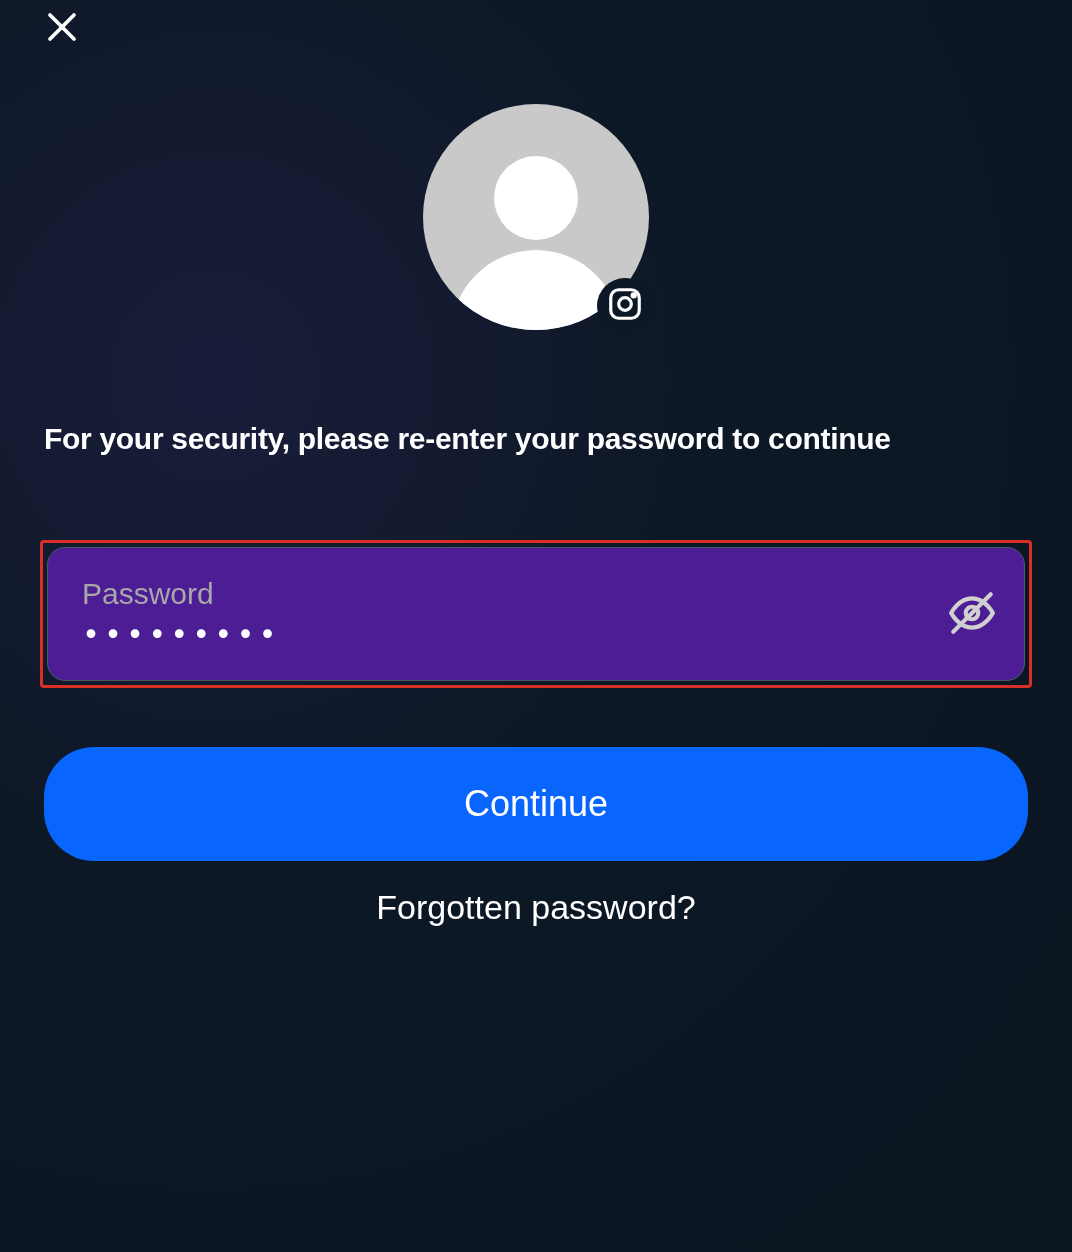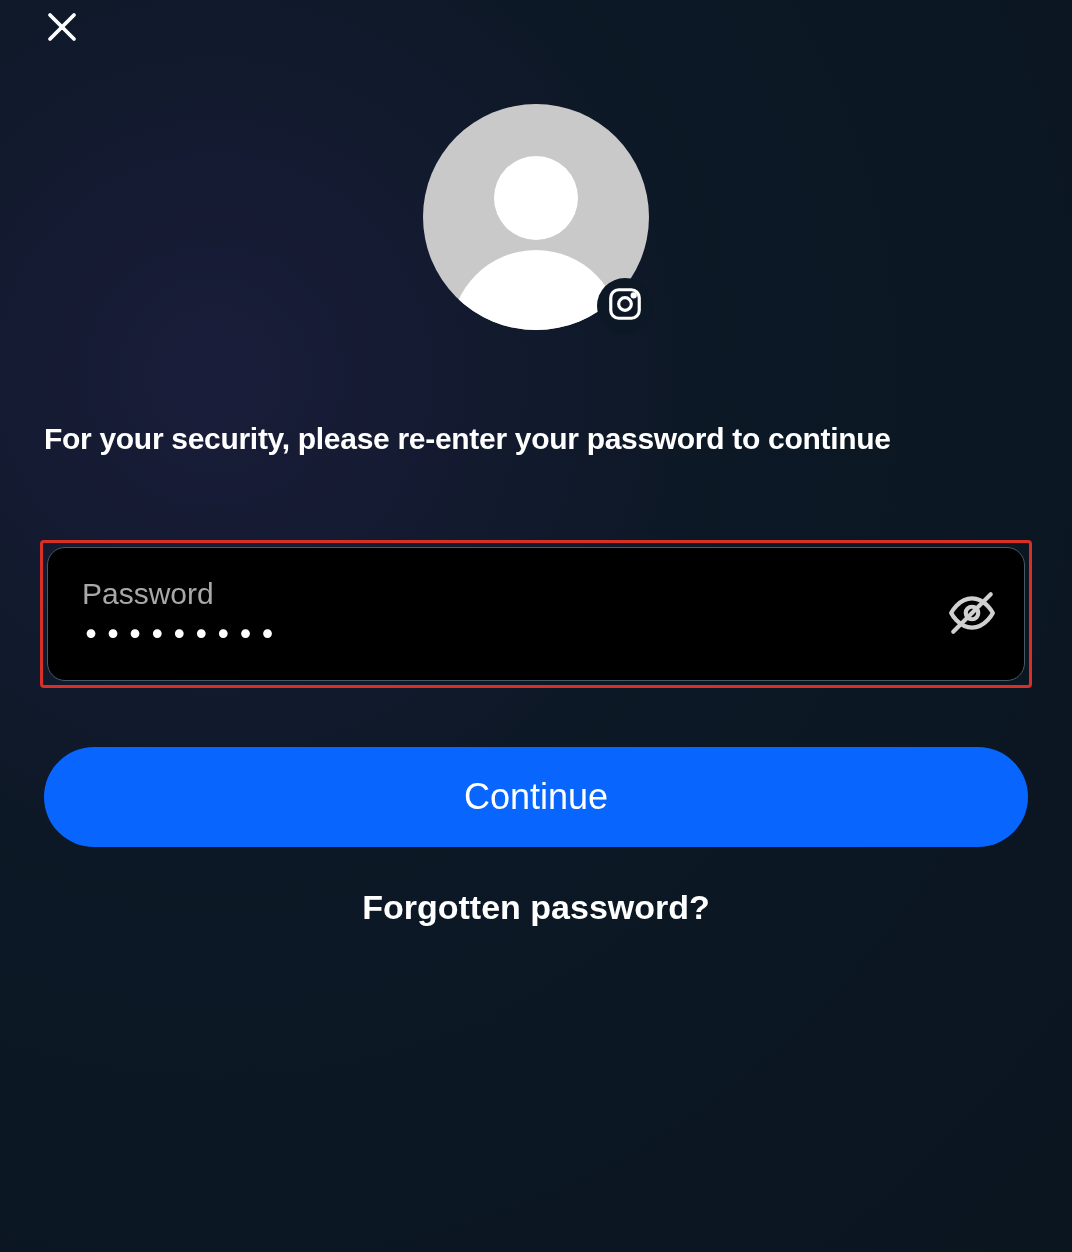--- a/index.html
+++ b/index.html
@@ -110,21 +110,21 @@
       position: absolute;
       top: 540px;
       left: 40px;
       right: 40px;
       border: 3px solid #d93025;
       border-radius: 4px;
       padding: 4px;
     }
 
     .password-field {
-      background: #000000;
+      background: #4c1d95;
       border: 1px solid #4a5a65;
       border-radius: 18px;
       padding: 18px 80px 18px 34px;
       height: 134px;
       display: flex;
       flex-direction: column;
       justify-content: center;
       position: relative;
     }
 
@@ -165,39 +165,39 @@
     .toggle-visibility svg {
       width: 50px;
       height: 50px;
     }
 
     .continue-btn {
       position: absolute;
       top: 747px;
       left: 44px;
       right: 44px;
-      height: 100px;
+      height: 114px;
       background: #0866ff;
       border: none;
       border-radius: 50px;
       color: #ffffff;
       font-size: 36px;
       font-weight: 500;
       cursor: pointer;
     }
 
     .forgot-link {
       position: absolute;
       top: 888px;
       left: 0;
       right: 0;
       text-align: center;
       color: #ffffff;
       font-size: 34px;
-      font-weight: 700;
+      font-weight: 400;
       cursor: pointer;
       background: none;
       border: none;
       width: 100%;
     }
   </style>
 </head>
 <body>
 
 <button class="close-btn">

